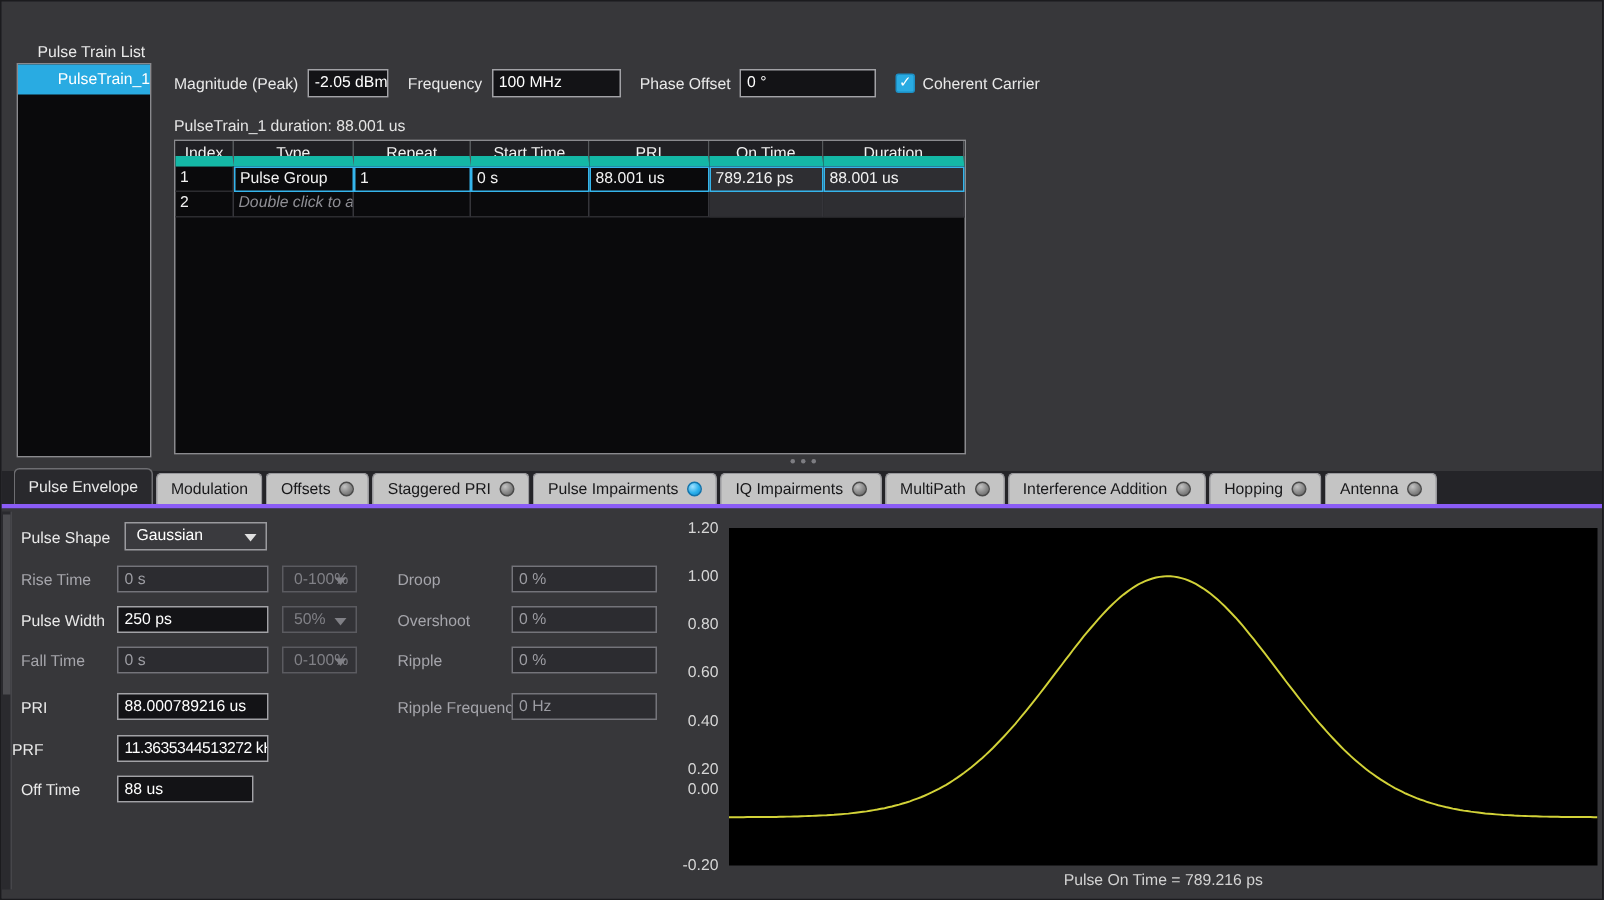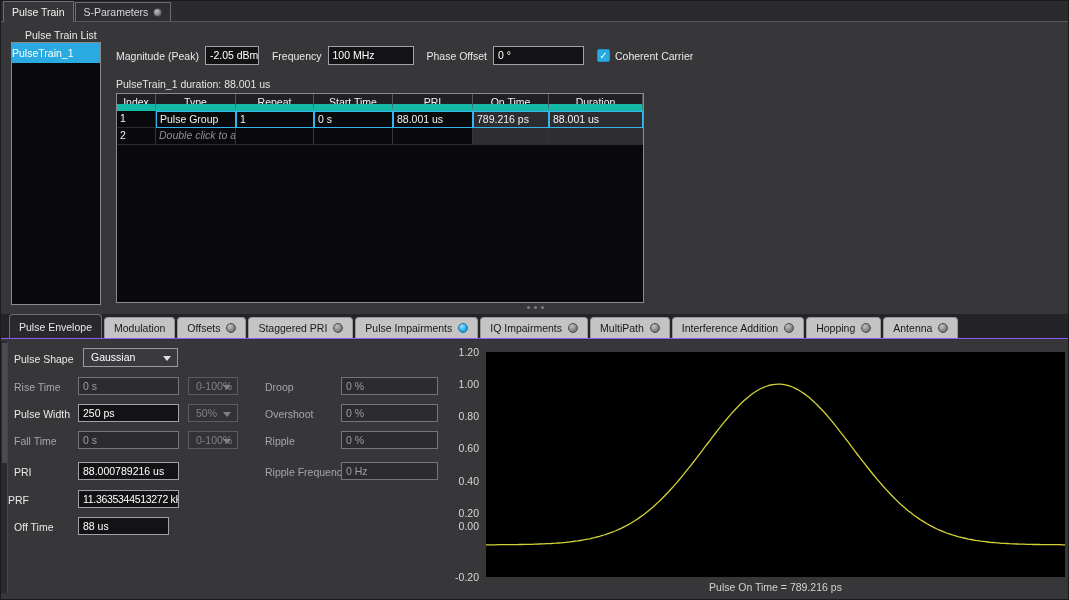--- a/index.html
+++ b/index.html
@@ -37,21 +37,21 @@
   }
   
   .lbl { position:absolute; font-size:10.5px; color:#e9e9e9; white-space:nowrap; }
   .lbl.dim { color:#a5a5ab; }
   .list-title { position:absolute; left:24px; top:28px; font-size:10.5px; color:#e9e9e9; }
   .list-panel {
     position:absolute; left:10px; top:41px; width:90px; height:263px;
     background:#0a0a0c; border:1px solid #8a8a8e;
   }
   .list-item {
-    height:20px; line-height:20px; text-align:left;
+    height:20px; line-height:20px; text-align:right;
     background:#29abe2; color:#ffffff; font-size:10.5px; cursor:default;
   }
   .hform {
     position:absolute; left:115px; top:44px; height:21px;
     display:flex; align-items:center; white-space:nowrap;
   }
   .hform .pair { display:flex; align-items:center; gap:6px; margin-right:13px; }
   .inp {
     background:#131316; border:1px solid #a2a2a6; color:#ffffff;
     font-family:Liberation Sans, sans-serif; font-size:10.5px;
@@ -87,21 +87,21 @@
   
   .splitter {
     position:absolute; left:0; top:302px; width:1069px; height:8px;
     display:flex; align-items:center; justify-content:center; gap:4px;
   }
   .splitter i { width:3px; height:3px; border-radius:50%; background:#7d7d82; }
   
   .tabbar-bottom {
     position:absolute; left:0; top:313px; width:1069px; height:25px;
     background:#242428; display:flex; align-items:flex-end; padding-left:8px;
-    border-bottom:1px solid #8b5cf6;
+    border-bottom:3px solid #8b5cf6;
   }
   .btab {
     display:flex; align-items:center; gap:6px;
     height:21px; padding:0 9px; margin-right:2px; font-size:10.5px;
     background:#c4c4c4; color:#18181a;
     border:1px solid #98989c; border-bottom:none;
     border-radius:4px 4px 0 0; cursor:default; white-space:nowrap;
   }
   .btab.active {
     background:#29292d; color:#e8e8e8; border-color:#6e6e72; height:24px;
@@ -140,29 +140,20 @@
   .chart-caption {
     position:absolute; left:485px; top:580px; width:579px; text-align:center;
     font-size:10.5px; color:#d2d2d2;
   }
 </style>
 </head>
 <body>
 
 <div class="app">
 
-  <div class="tabbar-top">
-    <div class="ttab active">
-      <span>Pulse Train</span>
-    </div>
-    <div class="ttab">
-      <span>S-Parameters</span>
-      <span class="dot"></span>
-    </div>
-  </div>
 
   <div class="list-title">Pulse Train List</div>
   <div class="list-panel">
     <div class="list-item">PulseTrain_1</div>
   </div>
 
   <div class="hform">
     <div class="pair">
       <span class="lbl" style="position:static">Magnitude (Peak)</span>
       <div class="inp" style="width:54px">-2.05 dBm</div>

